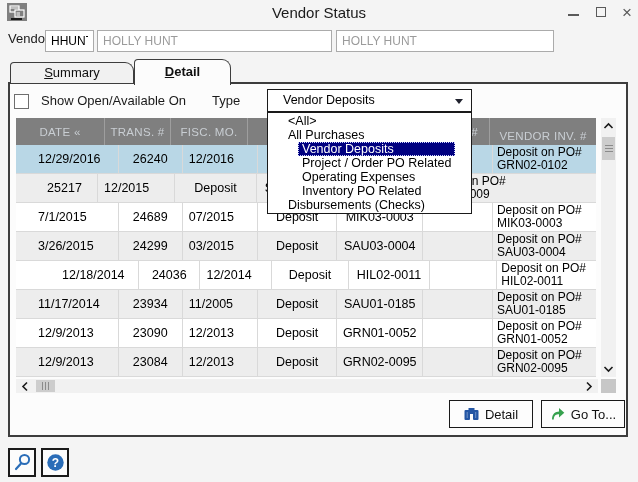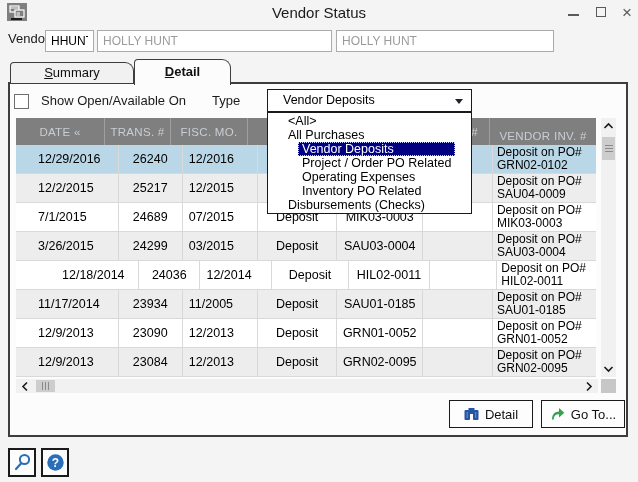--- a/index.html
+++ b/index.html
@@ -157,21 +157,20 @@
         <div class="td al" style="width: 77px;">12/2016</div>
         <div class="td ac" style="width: 82px;">Deposit</div>
         <div class="td ac" style="width: 88px;">GRN02-0102</div>
         <div class="td ac" style="width: 72px;"></div>
         <div class="td inv" style="width: 106px;">
           <span>Deposit on PO#</span>
           <span>GRN02-0102</span>
         </div>
       </div>
       <div class="trow alt">
-        <div class="td al" style="width: 89px;">12/2/2015</div>
         <div class="td ac" style="width: 66px;">25217</div>
         <div class="td al" style="width: 77px;">12/2015</div>
         <div class="td ac" style="width: 82px;">Deposit</div>
         <div class="td ac" style="width: 88px;">SAU04-0009</div>
         <div class="td ac" style="width: 72px;"></div>
         <div class="td inv" style="width: 106px;">
           <span>Deposit on PO#</span>
           <span>SAU04-0009</span>
         </div>
       </div>

